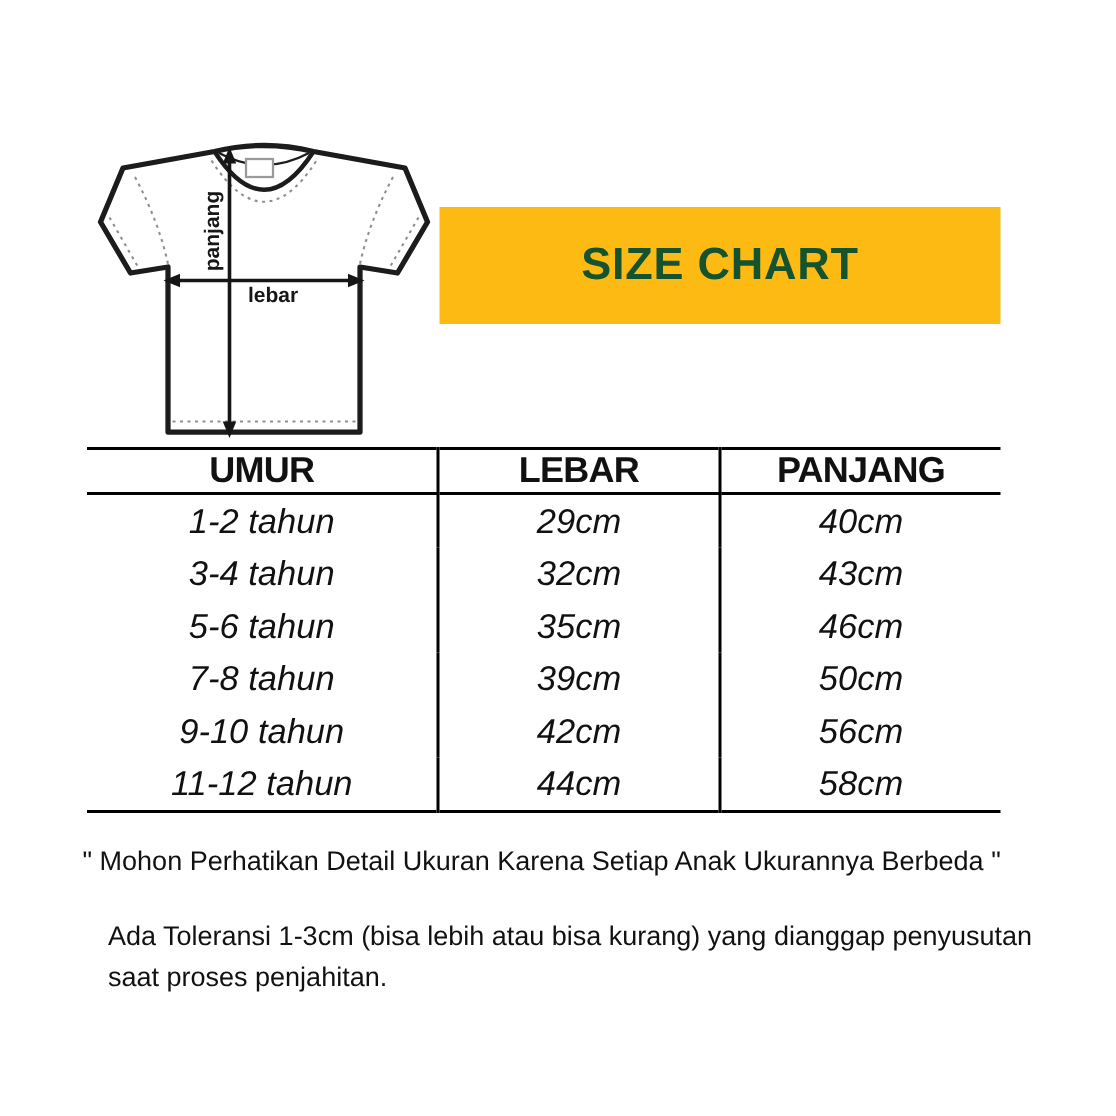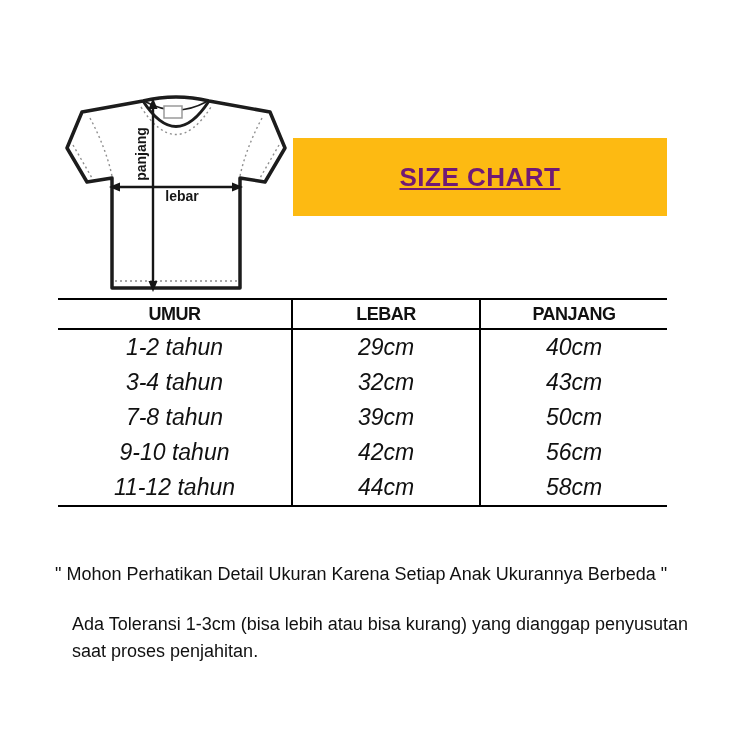--- a/index.html
+++ b/index.html
@@ -45,42 +45,41 @@
     top: 138px;
     width: 374px;
     height: 78px;
     display: flex;
     flex-direction: column;
     align-items: center;
     justify-content: center;
     text-align: center;
   }
   #banner .title-line {
-    font-size: 26px;
+    font-size: 30px;
     font-weight: bold;
     line-height: 36px;
-    color: #701a75;
+    color: #14532d;
     letter-spacing: 0.5px;
-    text-decoration: underline;
   }
 
   
   #size-table {
     position: absolute;
     left: 58px;
     top: 298px;
     width: 609px;
     border-collapse: collapse;
     table-layout: fixed;
     border-top: 2px solid #000;
     border-bottom: 2px solid #000;
   }
   #size-table th {
     height: 28px;
-    font-size: 18px;
+    font-size: 24px;
     font-weight: bold;
     text-align: center;
     vertical-align: middle;
     border-bottom: 2px solid #000;
     letter-spacing: -0.5px;
     padding: 0;
   }
   #size-table td {
     height: 35px;
     font-size: 23px;
@@ -173,20 +172,25 @@
         <td>1-2 tahun</td>
         <td>29cm</td>
         <td>40cm</td>
       </tr>
       <tr>
         <td>3-4 tahun</td>
         <td>32cm</td>
         <td>43cm</td>
       </tr>
       <tr>
+        <td>5-6 tahun</td>
+        <td>35cm</td>
+        <td>46cm</td>
+      </tr>
+      <tr>
         <td>7-8 tahun</td>
         <td>39cm</td>
         <td>50cm</td>
       </tr>
       <tr>
         <td>9-10 tahun</td>
         <td>42cm</td>
         <td>56cm</td>
       </tr>
       <tr>

